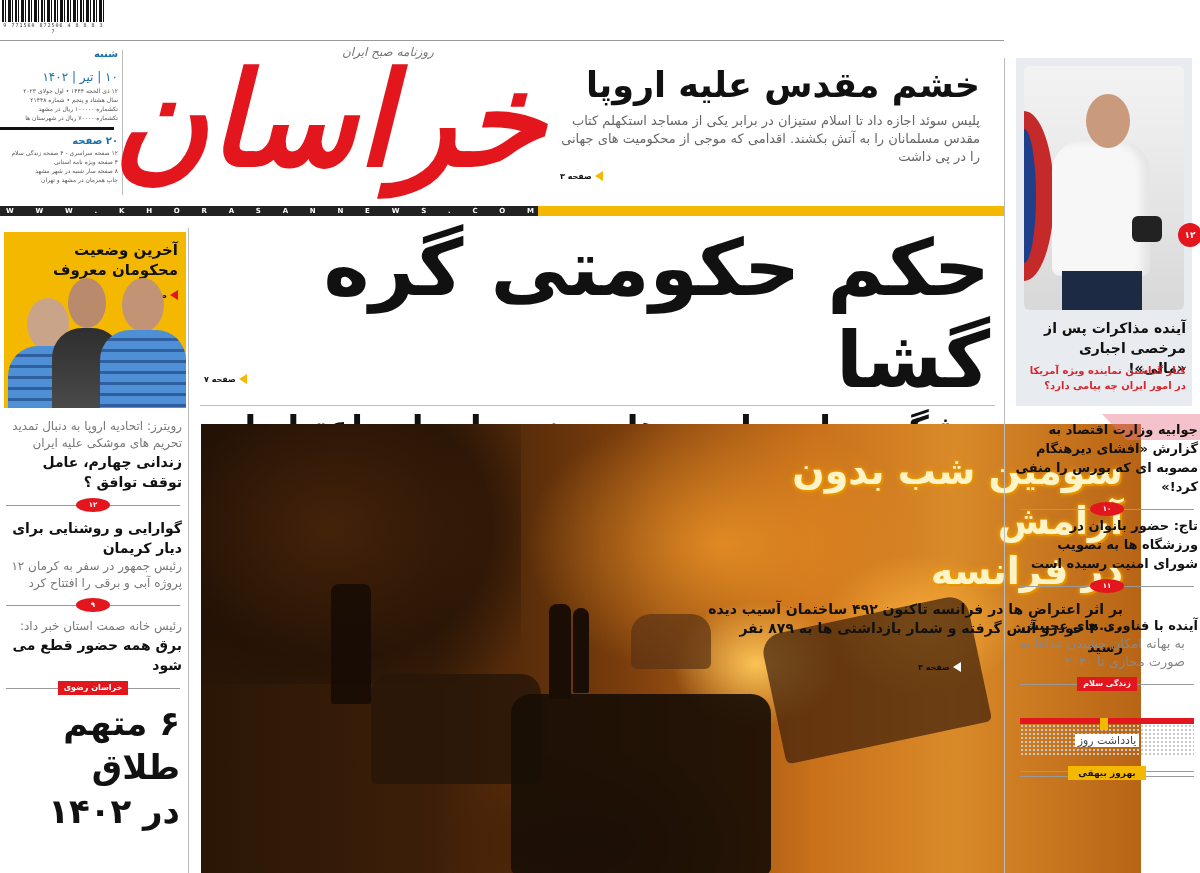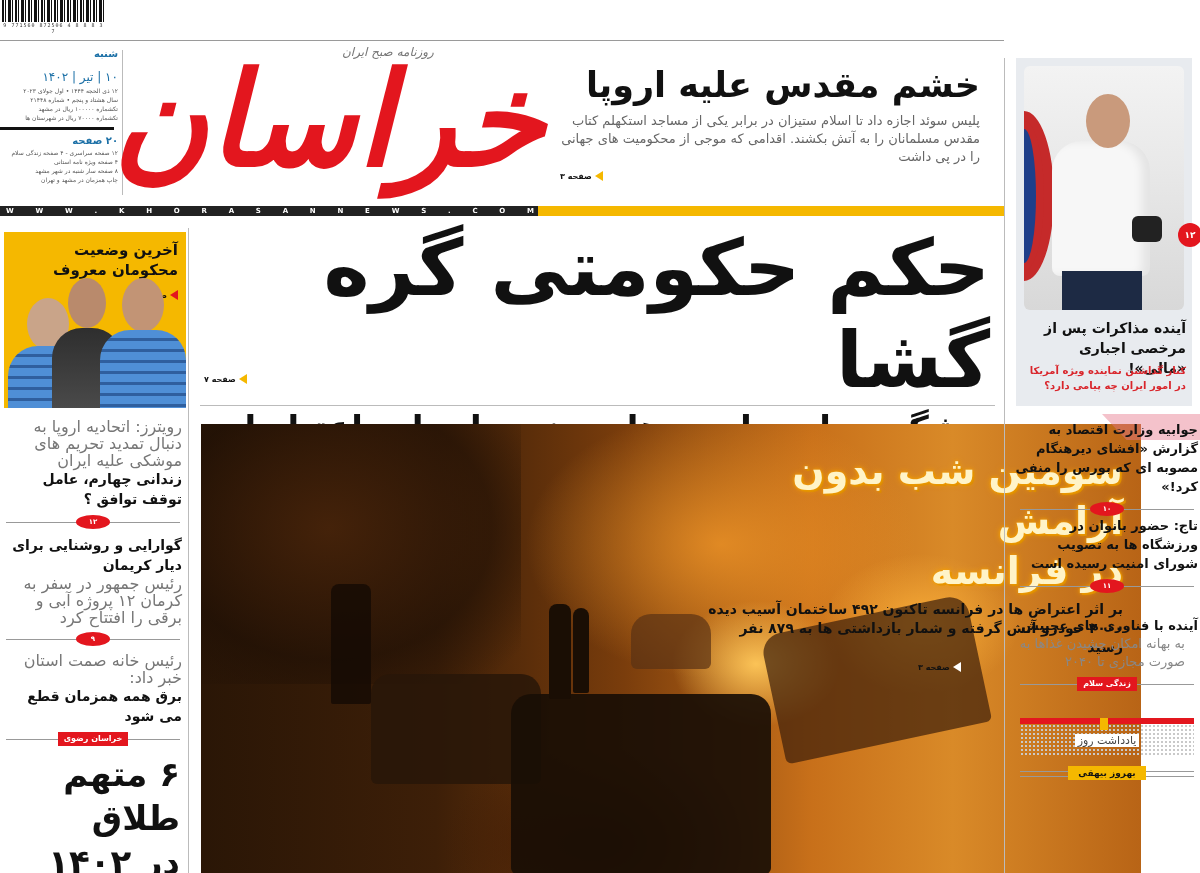--- a/index.html
+++ b/index.html
@@ -75,21 +75,21 @@
   .feature-box { position: relative; width: 182px; height: 176px; background: #f5b800; overflow: hidden; }
   .feature-box h3 { position: absolute; right: 8px; top: 8px; font-size: 15px; font-weight: 900; line-height: 20px; text-align: right; color: #111; }
   .feature-box .page-ref { position: absolute; right: 8px; top: 58px; }
   .portrait { position: absolute; bottom: 0; border-radius: 40px 40px 0 0; }
   .portrait .head { position: absolute; left: 50%; transform: translateX(-50%); border-radius: 50%; background: #c9a489; }
   .portrait .body { position: absolute; bottom: 0; left: 0; right: 0; border-radius: 30px 30px 0 0;
     background: repeating-linear-gradient(180deg, #4f8fd6 0 8px, #2f5f9e 8px 11px); }
   .left-col-rule { left: 188px; top: 228px; width: 1px; height: 645px; background: #bbb; }
 
   .news-item { text-align: right; padding: 0 4px 0 2px; }
-  .news-item .kicker { font-size: 16px; color: #777; line-height: 17px; }
+  .news-item .kicker { font-size: 12px; color: #777; line-height: 17px; }
   .news-item .title { font-size: 14px; font-weight: 900; line-height: 20px; color: #111; }
   .num-badge { display: flex; align-items: center; justify-content: center; position: relative; height: 14px; margin: 6px 0; }
   .num-badge::before { content: ""; position: absolute; left: 6px; right: 6px; top: 7px; height: 1px; background: #999; }
   .num-badge span { position: relative; width: 34px; height: 14px; border-radius: 50%; background: #e3161e; color: #fff; font-size: 7px; font-weight: bold; line-height: 14px; text-align: center; }
   .section-tag { display: flex; align-items: flex-start; justify-content: center; position: relative; height: 14px; margin: 6px 0; }
   .section-tag::before { content: ""; position: absolute; left: 6px; right: 6px; top: 7px; height: 1px; background: #999; }
   .section-tag span { position: relative; background: #e3161e; color: #fff; font-size: 8px; font-weight: bold; padding: 1px 6px; line-height: 12px; }
   .big-number-title { font-size: 34px; font-weight: 900; line-height: 44px; color: #111; text-align: right; padding-right: 6px; }
 
   
@@ -263,21 +263,21 @@
   <div class="news-item">
     <div class="title">گوارایی و روشنایی برای دیار کریمان</div>
     <div class="kicker">رئیس جمهور در سفر به کرمان ۱۲ پروژه آبی و برقی را افتتاح کرد</div>
   </div>
   <div class="num-badge">
       <span>۹</span>
     </div>
 
   <div class="news-item">
     <div class="kicker">رئیس خانه صمت استان خبر داد:</div>
-    <div class="title">برق همه همزمان قطع می شود</div>
+    <div class="title">برق همه حضور قطع می شود</div>
   </div>
 
   <div class="section-tag">
       <span>خراسان رضوی</span>
     </div>
 
   <div class="big-number-title">
     <div>۶ متهم طلاق</div>
     <div>در ۱۴۰۲</div>
   </div>

